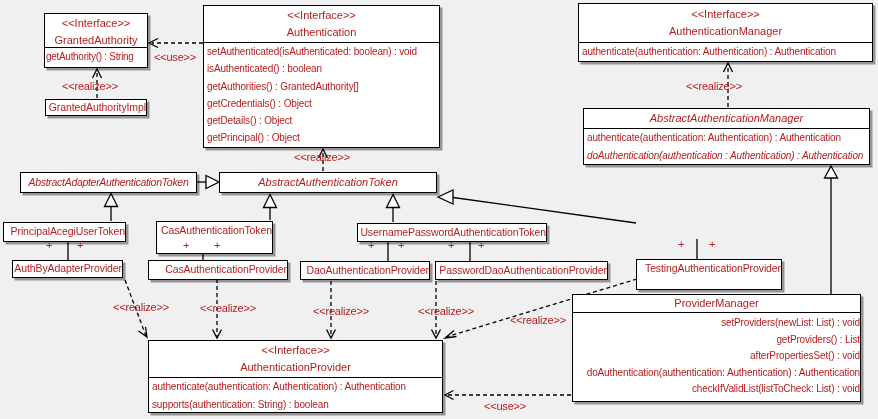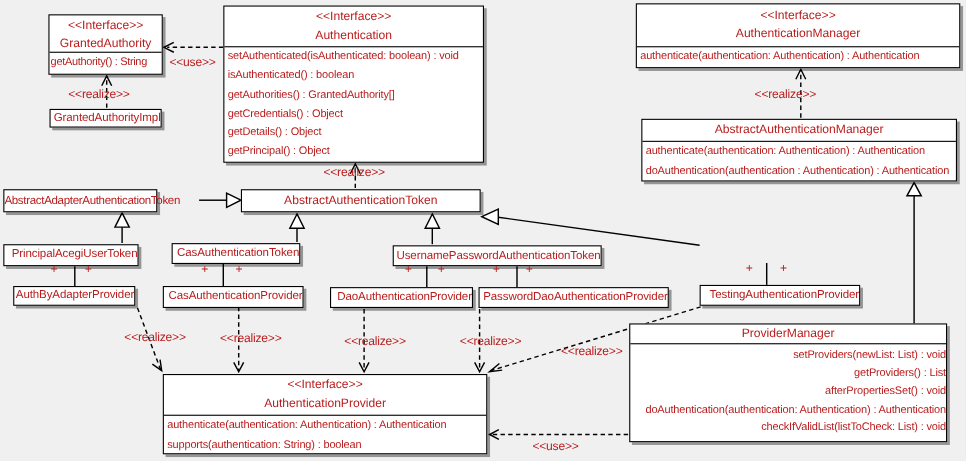--- a/index.html
+++ b/index.html
@@ -8,21 +8,21 @@
     overflow:hidden;font-family:"Liberation Sans",sans-serif;color:#b91c1c;
   }
   svg.wires{position:absolute;left:0;top:0;z-index:1;}
   .cls{
     position:absolute;background:#fff;border:1.4px solid #000;
     box-shadow:2.5px 2.5px 0 rgba(0,0,0,0.38);z-index:2;box-sizing:border-box;
   }
   .hdr{border-bottom:1.4px solid #000;text-align:center;}
   .stereo{font-size:11px;line-height:17px;padding-top:1px;white-space:nowrap;}
   .cname{font-size:11px;line-height:16px;white-space:nowrap;}
-  .abstract .cname,.it{}
+  .abstract .cname,.it{font-style:italic;}
   .mrow{font-size:10px;line-height:17.3px;padding-left:3px;white-space:nowrap;letter-spacing:-0.15px;}
   .simple{font-size:10.5px;text-align:right;white-space:nowrap;letter-spacing:-0.1px;}
   .title-only{font-size:10.5px;text-align:center;white-space:nowrap;}
   .lbl{position:absolute;font-size:11px;letter-spacing:-0.2px;z-index:3;white-space:nowrap;}
   .plus{position:absolute;font-size:11px;z-index:3;}
   .pm .mrow{line-height:16.6px;text-align:right;}
   .ap .mrow{line-height:17.5px;}
   .aam .mrow{line-height:17.6px;}
 </style>
 </head>
@@ -115,33 +115,33 @@
   <div class="cls simple" style="left:45px;top:99px;width:102px;height:17px;line-height:15px">GrantedAuthorityImpl</div>
 
   <div class="cls aam" style="left:583px;top:108px;width:287px;height:57px">
     <div class="hdr it" style="height:19px;font-size:11px;line-height:19px">AbstractAuthenticationManager</div>
     <div>
       <div class="mrow">authenticate(authentication: Authentication) : Authentication</div>
       <div class="mrow it">doAuthentication(authentication : Authentication) : Authentication</div>
     </div>
   </div>
 
-  <div class="cls title-only it" style="left:3px;top:172px;width:140px;height:21px;line-height:18px;letter-spacing:-0.3px">AbstractAdapterAuthenticationToken</div>
+  <div class="cls title-only it" style="left:20px;top:172px;width:177px;height:21px;line-height:18px;letter-spacing:-0.3px">AbstractAdapterAuthenticationToken</div>
 
   <div class="cls title-only it" style="left:219px;top:172px;width:218px;height:21px;line-height:18px;font-size:11px">AbstractAuthenticationToken</div>
 
   <div class="cls simple" style="left:3px;top:222px;width:123px;height:20px;line-height:17px">PrincipalAcegiUserToken</div>
-  <div class="cls simple" style="left:156px;top:221px;width:117px;height:19px;line-height:16px">CasAuthenticationToken</div>
+  <div class="cls simple" style="left:156px;top:221px;width:117px;height:33px;line-height:16px">CasAuthenticationToken</div>
   <div class="cls simple" style="left:357px;top:223px;width:190px;height:19px;line-height:16px">UsernamePasswordAuthenticationToken</div>
 
   <div class="cls simple" style="left:12px;top:260px;width:111px;height:18px;line-height:15px">AuthByAdapterProvider</div>
-  <div class="cls simple" style="left:148px;top:260px;width:128px;height:20px;line-height:17px">CasAuthenticationProvider</div>
+  <div class="cls simple" style="left:148px;top:260px;width:140px;height:20px;line-height:17px">CasAuthenticationProvider</div>
   <div class="cls simple" style="left:300px;top:261px;width:130px;height:19px;line-height:16px">DaoAuthenticationProvider</div>
   <div class="cls simple" style="left:435px;top:261px;width:173px;height:19px;line-height:16px">PasswordDaoAuthenticationProvider</div>
-  <div class="cls simple" style="left:636px;top:259px;width:146px;height:19px;line-height:16px">TestingAuthenticationProvider</div>
+  <div class="cls simple" style="left:636px;top:259px;width:146px;height:31px;line-height:16px">TestingAuthenticationProvider</div>
 
   <div class="cls ap" style="left:148px;top:340px;width:295px;height:73px">
     <div class="hdr" style="height:36px">
       <div class="stereo">&lt;&lt;Interface&gt;&gt;</div>
       <div class="cname">AuthenticationProvider</div>
     </div>
     <div>
       <div class="mrow">authenticate(authentication: Authentication) : Authentication</div>
       <div class="mrow">supports(authentication: String) : boolean</div>
     </div>

